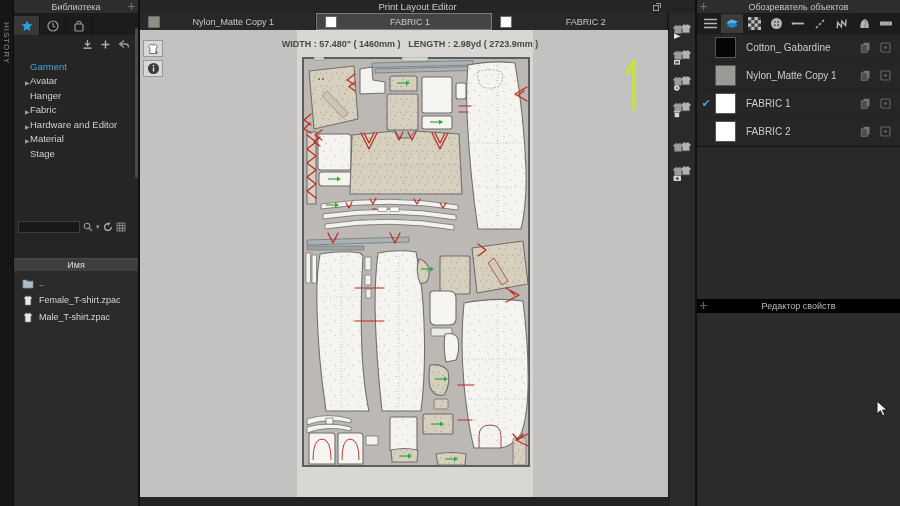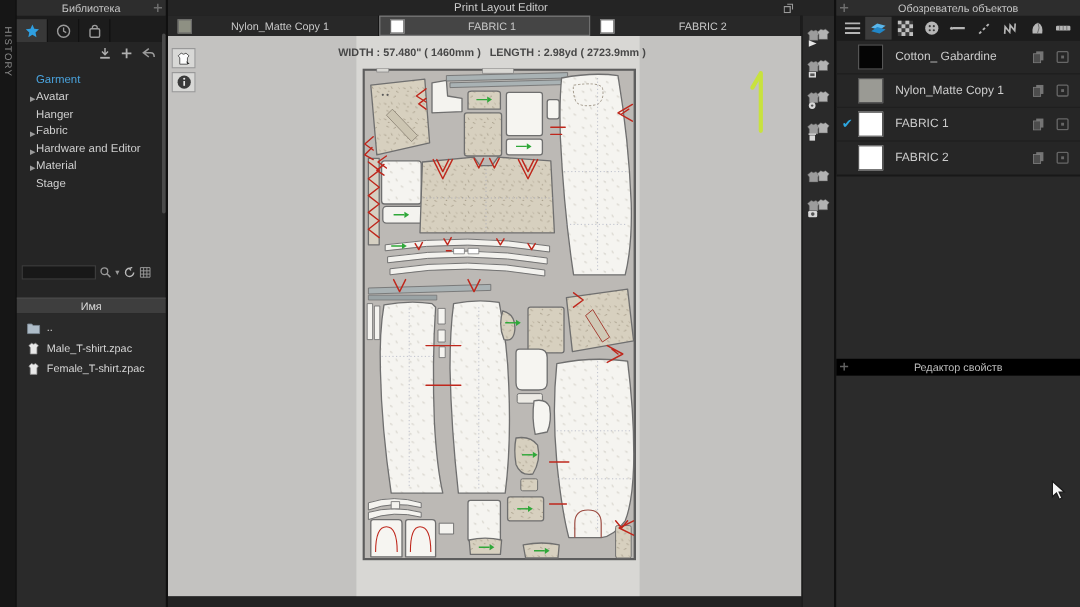--- a/index.html
+++ b/index.html
@@ -29,21 +29,21 @@
     gap:7px; padding-right:8px; flex:none; }
   .lib-tree { flex:none; padding:4px 0 2px; }
   .tree-item { height:14.5px; display:flex; align-items:flex-end; font-size:9.5px; color:#cfcfcf;
     position:relative; padding-left:16px; cursor:default; }
   .tree-item .tw { position:absolute; left:11px; font-size:6px; color:#9a9a9a; }
   .tree-item.sel { color:#4aa3dd; }
   .lib-search { height:16px; margin-top:58px; display:flex; align-items:center; gap:3px;
     padding:0 4px; flex:none; }
   .search-box { width:62px; height:12px; background:#181818; border:1px solid #3c3c3c; }
   .files-header { height:13px; background:#3e3e3e; border-top:1px solid #4a4a4a;
-    font-size:9px; color:#dcdcdc; text-align:center; line-height:13px; margin-top:13px; flex:none; }
+    font-size:9px; color:#dcdcdc; text-align:center; line-height:13px; margin-top:23px; flex:none; }
   .file-list { flex:1; background:#2a2a2a; padding-top:4px; }
   .file-item { height:17px; display:flex; align-items:center; gap:5px; padding-left:8px;
     font-size:9px; color:#d6d6d6; }
   .lib-scroll { position:absolute; right:0; top:28px; width:3px; height:150px; background:#4a4a4a; border-radius:2px; }
 
   
   .center { position:absolute; left:140px; top:0; width:555px; height:506px; background:#232323; }
   .plo-titlebar { position:absolute; left:0; top:0; width:555px; height:13px; background:#242424;
     font-size:9.5px; color:#cccccc; text-align:center; line-height:13px; }
   .float-ic { position:absolute; right:34px; top:3px; }
@@ -191,27 +191,27 @@
       <div class="file-item">
         <svg width="12" height="11" viewBox="0 0 12 11">
             <path d="M1,2 L4.5,2 L5.5,3.2 L11,3.2 L11,10 L1,10 Z" fill="#aebcc8" stroke="#7d8a96" stroke-width=".7"></path>
           </svg>
         <span>..</span>
       </div>
       <div class="file-item">
         <svg width="12" height="11" viewBox="0 0 12 11">
             <path d="M2,3 L4.3,1 L6,1.8 L7.7,1 L10,3 L8.8,4.6 L8.8,10 L3.2,10 L3.2,4.6 Z" fill="#e8e8e8" stroke="#888" stroke-width=".6"></path>
           </svg>
-        <span>Male_T-shirt.zpac</span>
+        <span>Female_T-shirt.zpac</span>
       </div>
       <div class="file-item">
         <svg width="12" height="11" viewBox="0 0 12 11">
             <path d="M2,3 L4.3,1 L6,1.8 L7.7,1 L10,3 L8.8,4.6 L8.8,10 L3.2,10 L3.2,4.6 Z" fill="#e8e8e8" stroke="#888" stroke-width=".6"></path>
           </svg>
-        <span>Female_T-shirt.zpac</span>
+        <span>Male_T-shirt.zpac</span>
       </div>
     </div>
     <div class="lib-scroll"></div>
   </div>
 
   <div class="center">
     <div class="plo-titlebar">
       <span>Print Layout Editor</span>
       <svg class="float-ic" width="8" height="8" viewBox="0 0 8 8">
           <rect x="0.5" y="2.5" width="5" height="5" fill="none" stroke="#9a9a9a" stroke-width="1"></rect>

